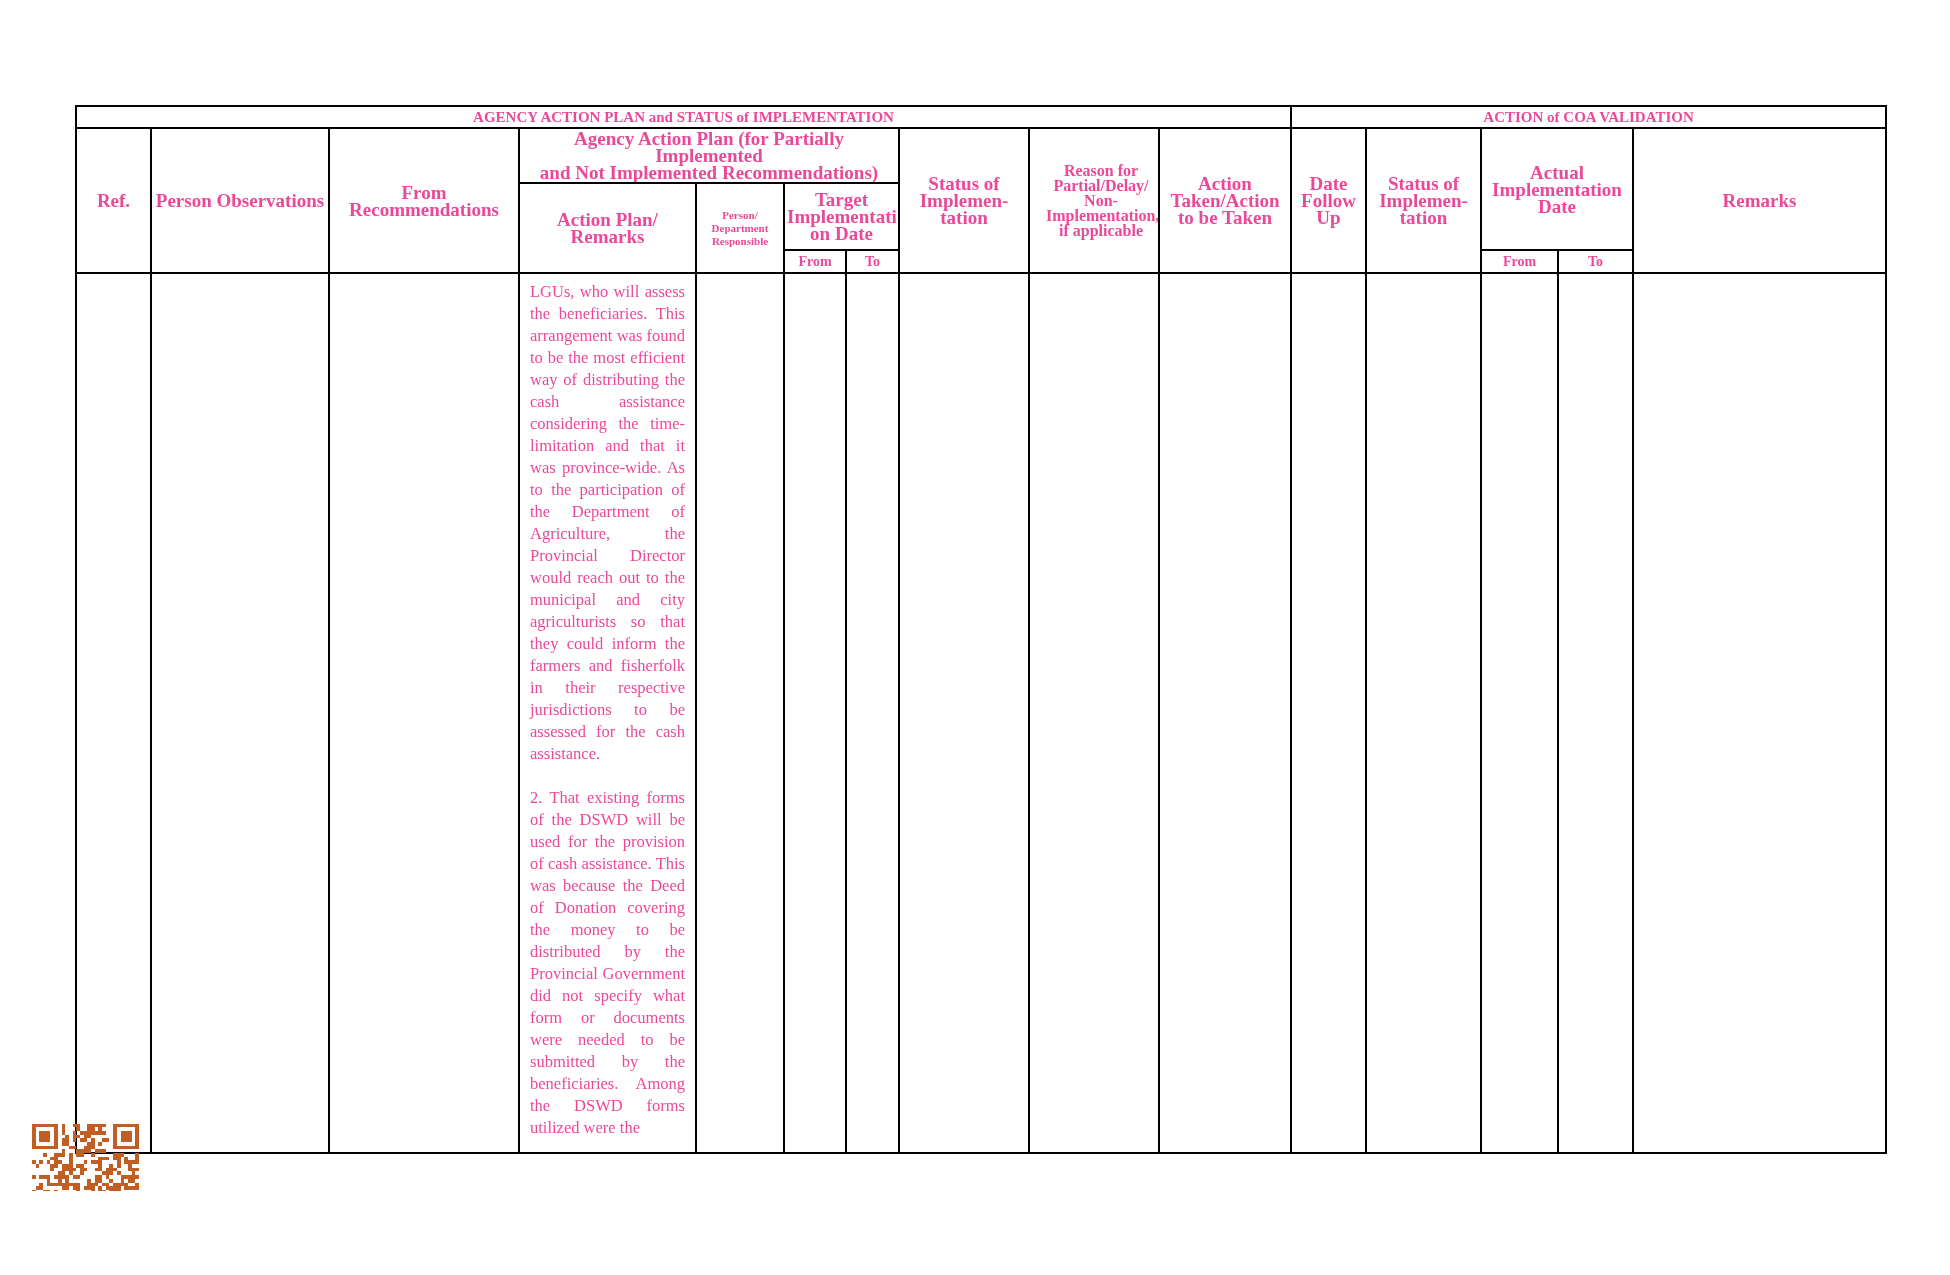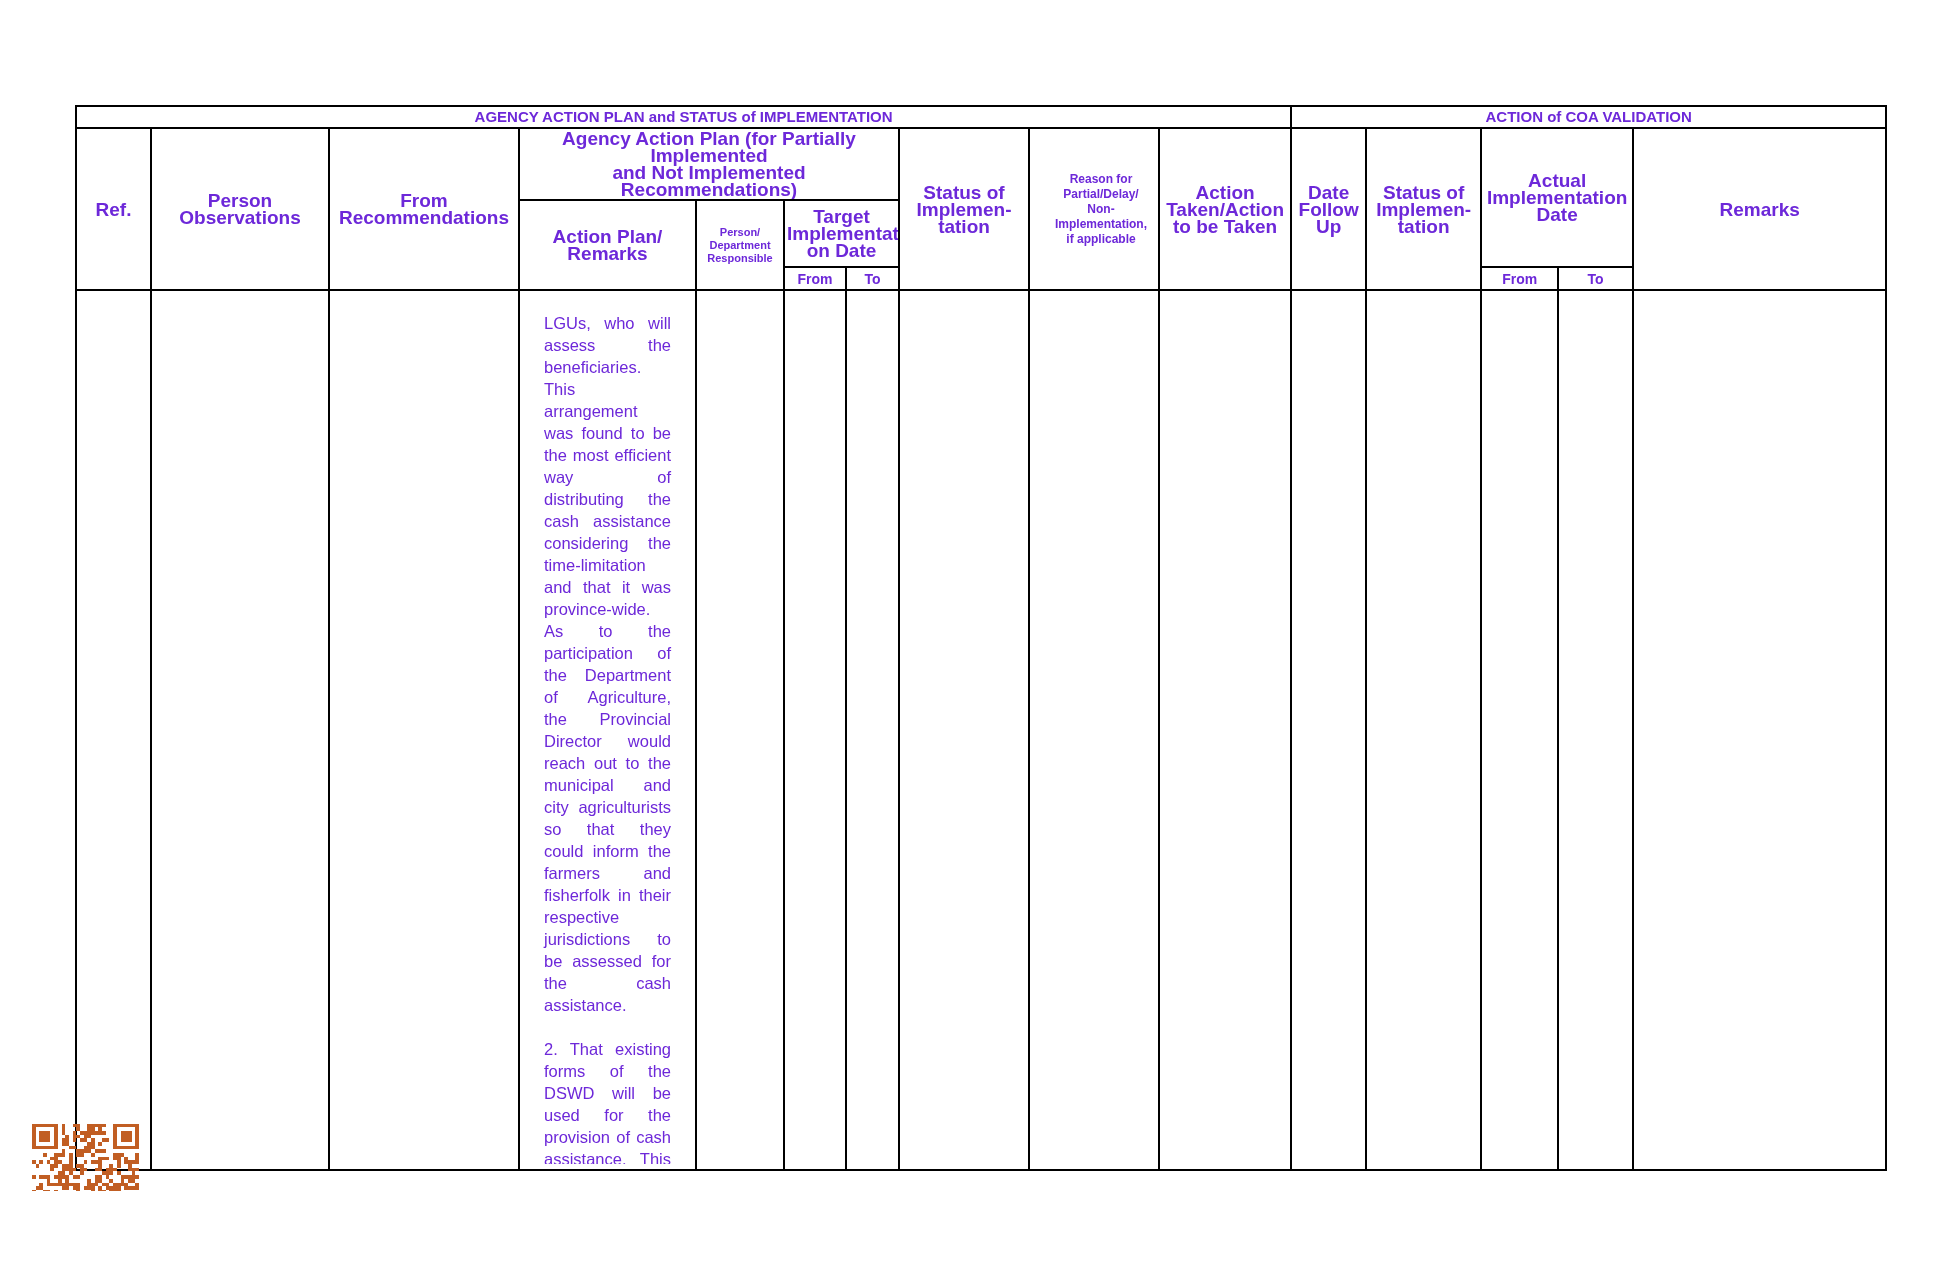--- a/index.html
+++ b/index.html
@@ -3,22 +3,22 @@
 <meta charset="utf-8">
 <style>
   * { margin: 0; padding: 0; box-sizing: border-box; }
   html, body { background: #ffffff; }
   #page {
     position: relative;
     width: 1950px;
     height: 1191px;
     background: #ffffff;
     overflow: hidden;
-    font-family: Liberation Sans, sans-serif;
-    color: #6d28d9;
+    font-family: Liberation Serif, serif;
+    color: #ec4899;
   }
   table.doc-table {
     position: absolute;
     left: 75px;
     top: 105px;
     width: 1810px;
     border-collapse: collapse;
     table-layout: fixed;
     border: 2px solid #000;
   }
@@ -60,21 +60,21 @@
   tr.bodyrow { height: 880px; }
   tr.bodyrow td { vertical-align: top; }
   .bodycell-inner {
     height: 872px;
     overflow: hidden;
     padding: 2px 4px 0 4px;
     text-align: justify;
     font-size: 16.5px;
     line-height: 22px;
   }
-  .bodycell-inner p { margin: 18px; }
+  .bodycell-inner p { margin: 4px; }
   .bodycell-inner p + p { margin-top: 22px; }
   #qr-wrap {
     position: absolute;
     left: 32px;
     top: 1122px;
     width: 107px;
     height: 110px;
   }
   #qr-wrap svg { width: 100%; height: 100%; shape-rendering: crispEdges; }
 </style>
@@ -111,21 +111,21 @@
     <tr class="r1">
       <th class="colhead" rowspan="3">Ref.</th>
       <th class="colhead" rowspan="3">Person Observations</th>
       <th class="colhead" rowspan="3">From
 Recommendations</th>
       <th class="colhead" colspan="4">Agency Action Plan (for Partially Implemented
 and Not Implemented Recommendations)</th>
       <th class="colhead" rowspan="3">Status of
 Implemen-
 tation</th>
-      <th class="smallhead" rowspan="3" style="font-size:12px;line-height:15px;padding-left:16px;">Reason for
+      <th class="smallhead" rowspan="3" style="font-size:16px;line-height:15px;padding-left:16px;">Reason for
 Partial/Delay/
 Non-
 Implementation,
 if applicable</th>
       <th class="colhead" rowspan="3">Action
 Taken/Action
 to be Taken</th>
       <th class="colhead" rowspan="3">Date
 Follow
 Up</th>

